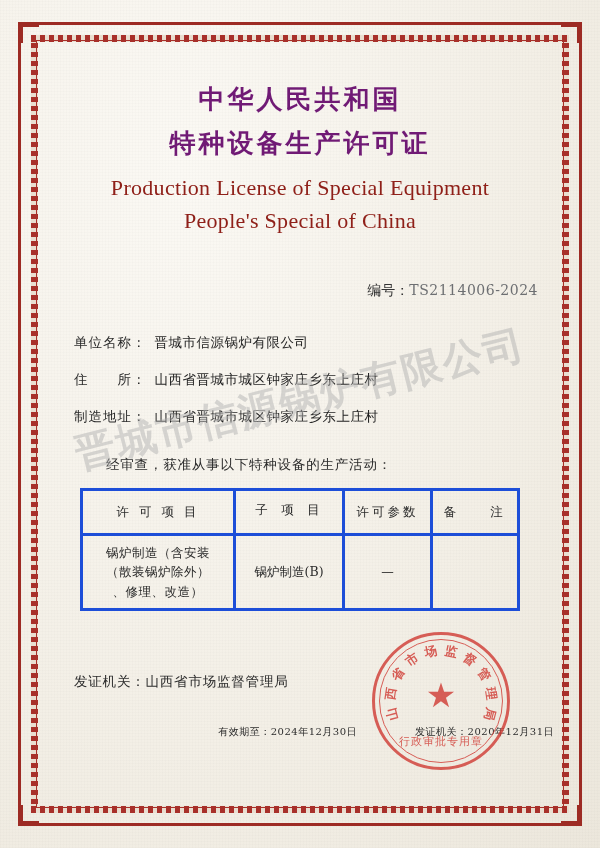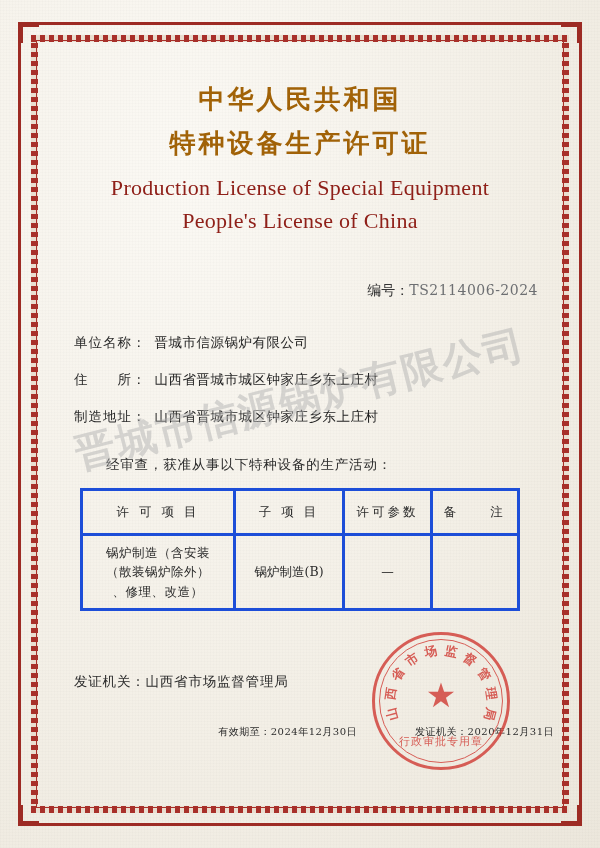--- a/index.html
+++ b/index.html
@@ -79,21 +79,21 @@
   .content {
     position: absolute;
     left: 46px;
     top: 52px;
     right: 46px;
     bottom: 52px;
   }
 
   .title-zh-1, .title-zh-2 {
     text-align: center;
-    color: #a16207;
+    color: #701a75;
     font-size: 26px;
     font-weight: bold;
     letter-spacing: 3px;
     font-family: "DejaVu Serif", serif;
   }
   .title-zh-1 { margin-top: 30px; }
   .title-zh-2 { margin-top: 9px; }
   .title-en-1, .title-en-2 {
     text-align: center;
     color: #8f2019;
@@ -163,21 +163,21 @@
     text-align: center;
     padding: 7px 4px;
     line-height: 1.55;
   }
   table.lic-table th {
     font-weight: normal;
     letter-spacing: 3px;
     height: 28px;
   }
   .col-a { width: 35%; }
-  .col-b { width: 25%; }
+  .col-b { width: 25%; font-family: Liberation Mono, monospace; }
   .col-c { width: 20%; }
   .col-d { width: 20%; }
   td.item-cell {
     text-align: left;
     padding-left: 8px;
     letter-spacing: 0.5px;
   }
   .item-line { display: block; }
 
   .issuer-row {
@@ -280,21 +280,21 @@
   <div class="corner tl"></div>
   <div class="corner tr"></div>
   <div class="corner bl"></div>
   <div class="corner br"></div>
 
   <div class="content">
 
     <div class="title-zh-1">中华人民共和国</div>
     <div class="title-zh-2">特种设备生产许可证</div>
     <div class="title-en-1">Production License of Special Equipment</div>
-    <div class="title-en-2">People's License of China</div>
+    <div class="title-en-2">People's Special of China</div>
 
     <div class="serial-row">
       <span class="serial-label">编号：</span><span class="serial-value">TS2114006-2024</span>
     </div>
 
     <div class="fields">
       <div class="field-row">
         <span class="field-label">单位名称：</span>
         <span class="field-value">晋城市信源锅炉有限公司</span>
       </div>

